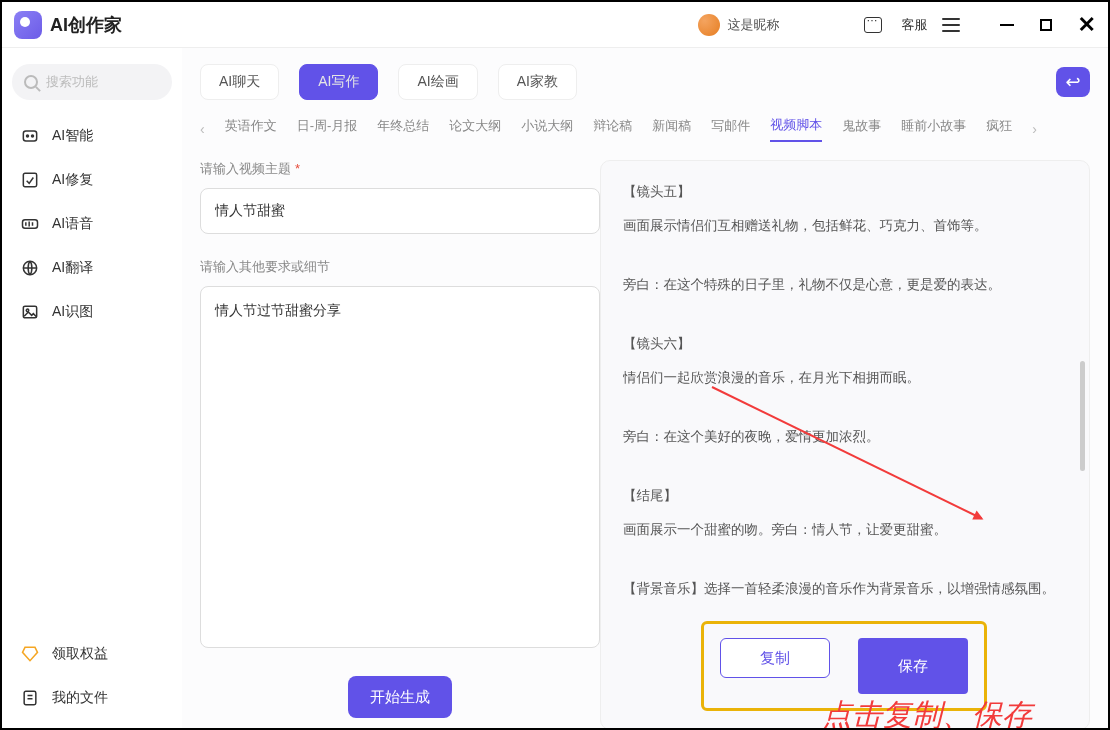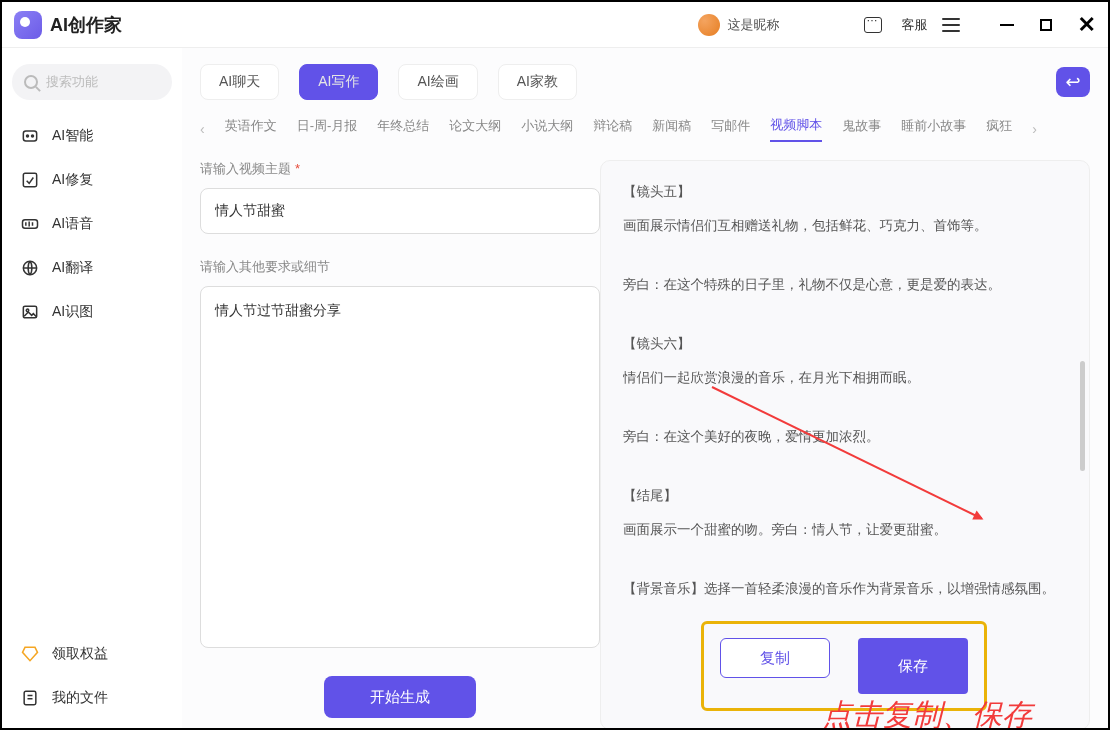--- a/index.html
+++ b/index.html
@@ -47,21 +47,21 @@
 .sub-tabs .chev { color:#bbb; font-size:14px; cursor:pointer; }
 .sub-tabs .st { cursor:pointer; white-space:nowrap; padding-bottom:6px; }
 .sub-tabs .st.active { color:#6152e8; border-bottom:2px solid #6152e8; }
 
 .workspace { display:flex; flex:1; overflow:hidden; }
 .left-col { width: 400px; display:flex; flex-direction:column; }
 .lbl { font-size:13px; color:#888; margin-bottom:10px; }
 .lbl .req { color:#e74c3c; margin-left:4px; }
 .inp { width:100%; height:46px; border:1px solid #ddd; border-radius:8px; padding:0 14px; font-size:14px; color:#333; background:#fff; margin-bottom: 24px; }
 .ta { width:100%; flex:1; min-height:260px; border:1px solid #ddd; border-radius:8px; padding:12px 14px; font-size:14px; color:#333; background:#fff; resize:none; line-height:1.6; }
-.gen-btn { align-self:center; margin-top:28px; margin-bottom:12px; width:152px; height:42px; background:#6152e8; color:#fff; border:none; border-radius:8px; font-size:15px; cursor:pointer; }
+.gen-btn { align-self:center; margin-top:28px; margin-bottom:12px; width:104px; height:42px; background:#6152e8; color:#fff; border:none; border-radius:8px; font-size:15px; cursor:pointer; }
 
 .right-col { flex:1; border:1px solid #eee; border-radius:10px; background:#f9f9fb; padding: 18px 24px 14px 22px; position:relative; display:flex; flex-direction:column; overflow:hidden; }
 .out-text { font-size:13.5px; color:#555; line-height:1.9; flex:1; overflow:hidden; }
 .out-text p { margin-bottom: 8px; }
 .right-col .scroll-ind { position:absolute; right:4px; top:200px; width:5px; height:110px; background:#ccc; border-radius:3px; }
 .btn-row { display:flex; gap:28px; justify-content:center; padding: 16px 6px 4px 6px; }
 .btn-row .hl { border:3px solid #eab308; border-radius:6px; padding: 14px 16px; display:flex; gap:28px; }
 .btn-outline { width:110px; height:40px; border:1px solid #6152e8; color:#6152e8; background:#fff; border-radius:6px; font-size:15px; cursor:pointer; }
 .btn-fill { width:110px; height:56px; border:none; background:#6152e8; color:#fff; border-radius:4px; font-size:15px; cursor:pointer; }
 

